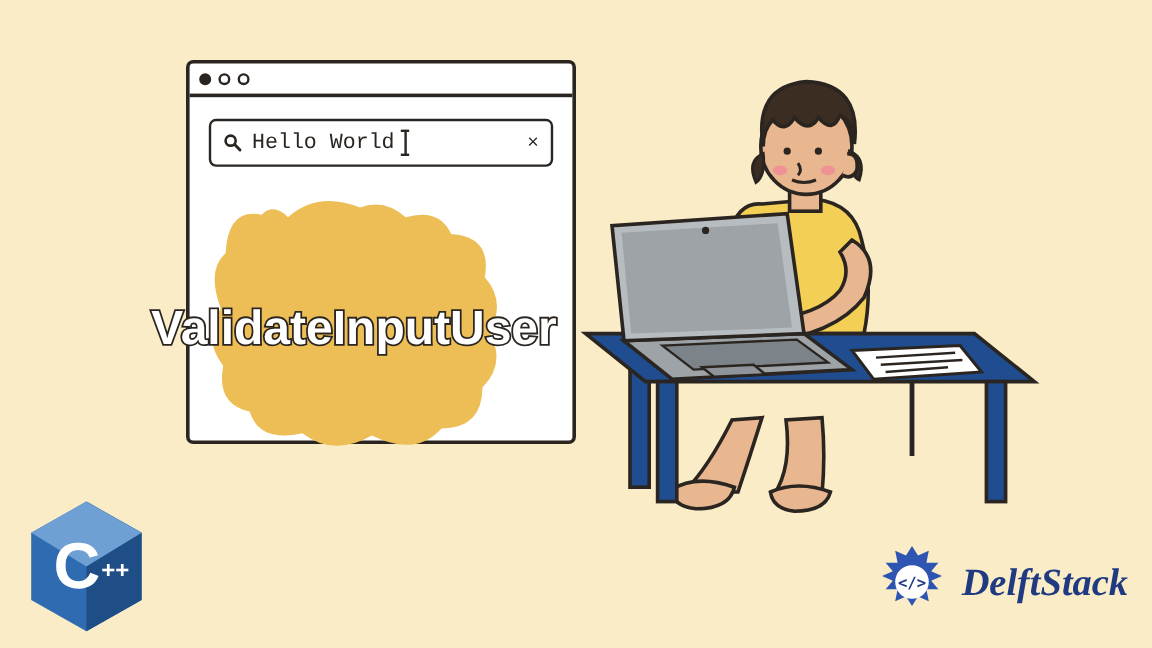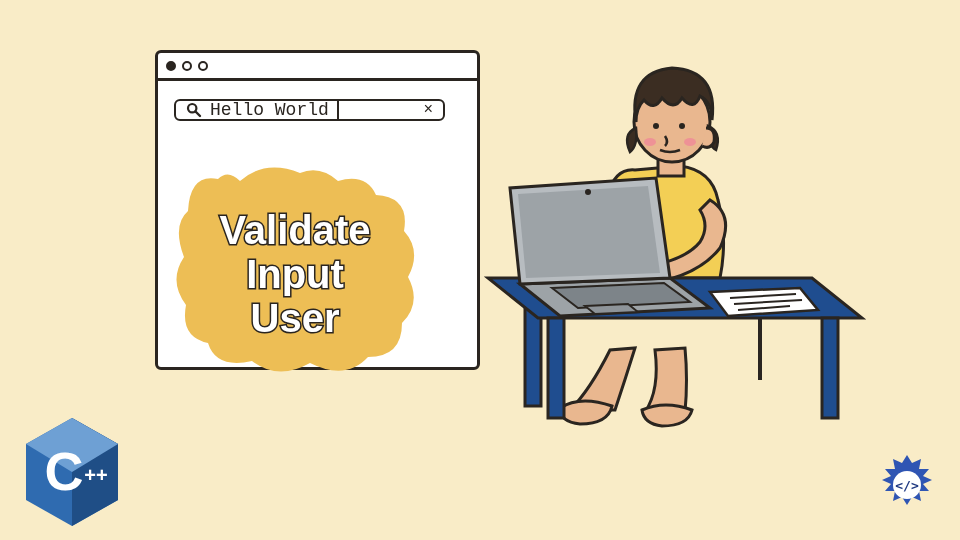--- a/index.html
+++ b/index.html
@@ -29,22 +29,22 @@
     padding: 0 8px;
     gap: 6px;
   }
   .dot {
     width: 10px; height: 10px;
     border: 2px solid #2a2520;
     border-radius: 50%;
   }
   .dot.filled { background: #2a2520; }
   .searchbar {
-    margin: 18px 32px 0 16px;
-    height: 22px;
+    margin: 18px 16px 0 16px;
+    height: 40px;
     border: 2px solid #2a2520;
     border-radius: 6px;
     display: flex;
     align-items: center;
     padding: 0 10px;
     gap: 8px;
     font-family: "Courier New", monospace;
     font-size: 18px;
     color: #2a2520;
   }
@@ -80,21 +80,21 @@
     left: 170px;
     top: 165px;
     width: 250px;
     height: 210px;
   }
   .bubble svg.blob { position:absolute; inset:0; }
   .bubble-text {
     position: absolute;
     inset: 0;
     display:flex;
-    flex-direction:column;
+    flex-direction:row;
     align-items:center;
     justify-content:center;
     text-align:center;
     font-family: "Comic Sans MS", "Segoe Script", cursive, sans-serif;
     font-weight: 700;
     font-size: 40px;
     line-height: 1.1;
     color:#fff;
     padding-top:8px;
   }
@@ -271,13 +271,14 @@
     <svg viewBox="0 0 66 66">
       <g transform="translate(33 33)">
         <g>
           <path d="M0 -30 L5 -22 L14 -26 L12 -16 L22 -16 L16 -9 L25 -5 L16 -1 L22 6 L12 6 L14 16 L5 12 L0 20 L-5 12 L-14 16 L-12 6 L-22 6 L-16 -1 L-25 -5 L-16 -9 L-22 -16 L-12 -16 L-14 -26 L-5 -22 Z" fill="#2f55b3"></path>
         </g>
         <circle r="14" fill="#ffffff"></circle>
         <text y="5" text-anchor="middle" font-family="Consolas, monospace" font-size="13" fill="#203a82" font-weight="700">&lt;/&gt;</text>
       </g>
     </svg>
   </div>
+  <div class="delft-text">DelftStack</div>
 </div>
 
 </body></html>

